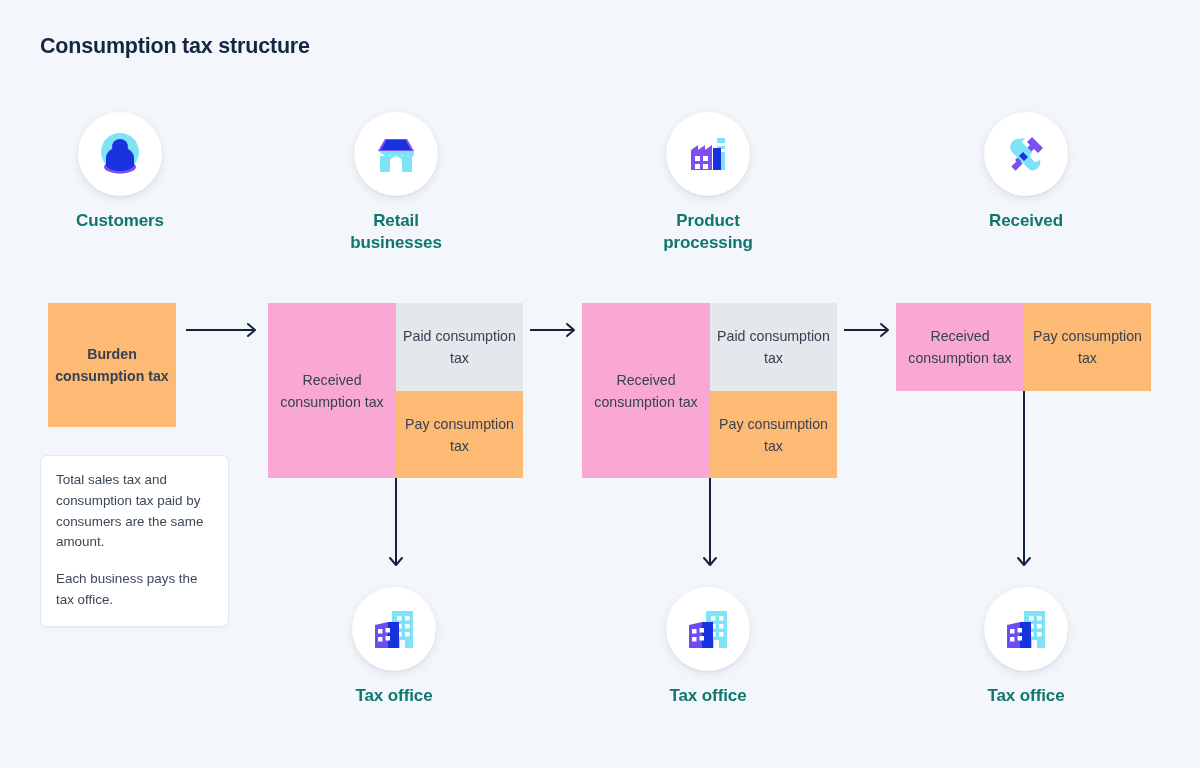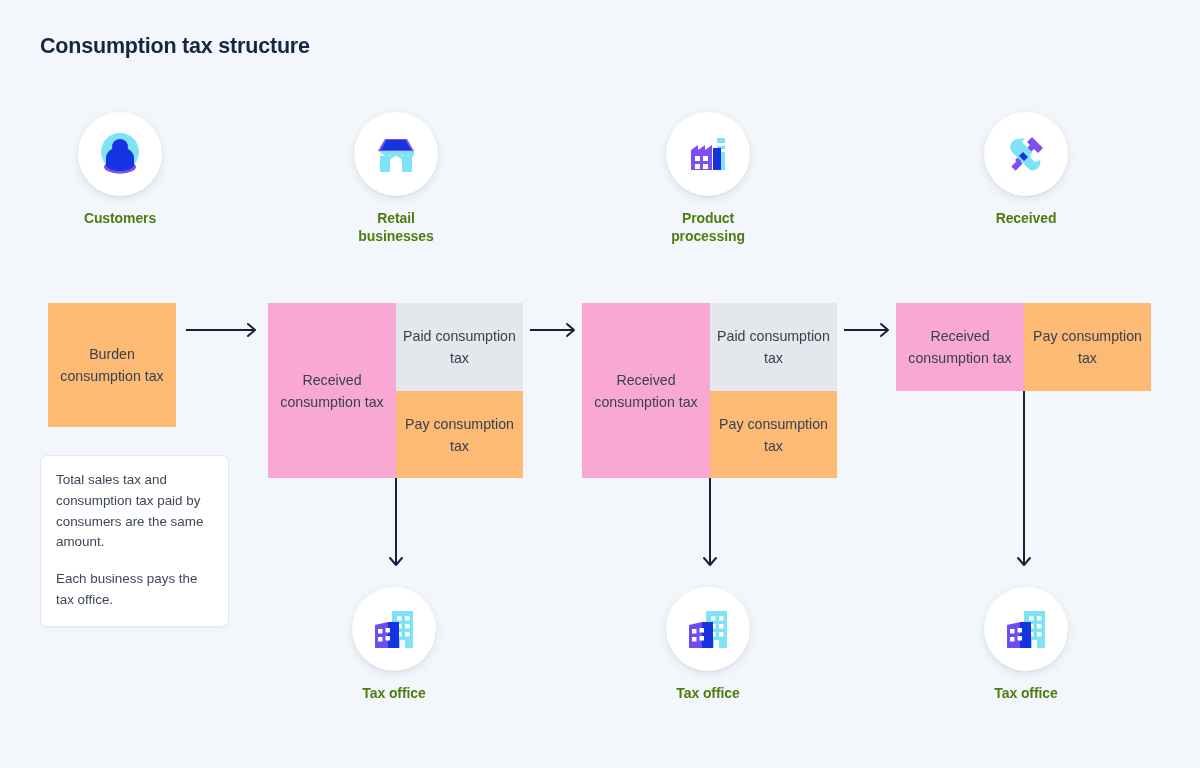--- a/index.html
+++ b/index.html
@@ -20,22 +20,22 @@
   
   .actor { position: absolute; width: 200px; text-align: center; }
   .actor .badge {
     width: 84px; height: 84px; border-radius: 50%;
     background: #ffffff; margin: 0 auto;
     box-shadow: 0 3px 9px rgba(25,45,90,0.10), 0 1px 2px rgba(25,45,90,0.06);
     display: flex; align-items: center; justify-content: center;
   }
   .actor .badge svg { display: block; }
   .actor .label {
-    margin-top: 14px; font-size: 14px; font-weight: bold;
-    color: #4d7c0f; line-height: 1.28; letter-spacing: -0.1px;
+    margin-top: 14px; font-size: 17px; font-weight: bold;
+    color: #0f766e; line-height: 1.28; letter-spacing: -0.1px;
   }
 
   
   .taxbox { position: absolute; display: flex; }
   .cell {
     display: flex; align-items: center; justify-content: center;
     text-align: center; font-size: 14.2px; color: #374151;
     line-height: 1.55; padding: 4px 6px;
   }
   .c-lav  { background: #f9a8d4; }
@@ -125,21 +125,21 @@
             <path d="M20 13 a8 8 0 0 0 -6 13 l18 18 a8 8 0 0 0 10 -10 l-5 2 l-5 -5 l2 -5 l-10 -10 l3 -4 z" fill="#7fe3f7"></path>
           </g>
           <path d="M25 26 l5 5 l-4 4 l-5 -5 z" fill="#1733e0"></path>
         </svg>
       </span>
     </div>
     <div class="label">Received</div>
   </div>
 
   <div class="taxbox" style="left:48px; top:303px; width:128px; height:124px;">
-    <div class="cell c-cyan" style="width:128px; height:124px;">Burden consumption tax</div>
+    <div class="cell c-cyan" style="width:128px; height:124px;font-weight:bold;">Burden consumption tax</div>
   </div>
 
   <div class="taxbox" style="left:268px; top:303px; width:255px; height:175px;">
     <div class="cell c-lav" style="width:128px; height:175px;">Received consumption tax</div>
     <div class="col" style="width:127px;">
       <div class="cell c-gray" style="height:88px;">Paid consumption tax</div>
       <div class="cell c-cyan" style="height:87px;">Pay consumption tax</div>
     </div>
   </div>
 

